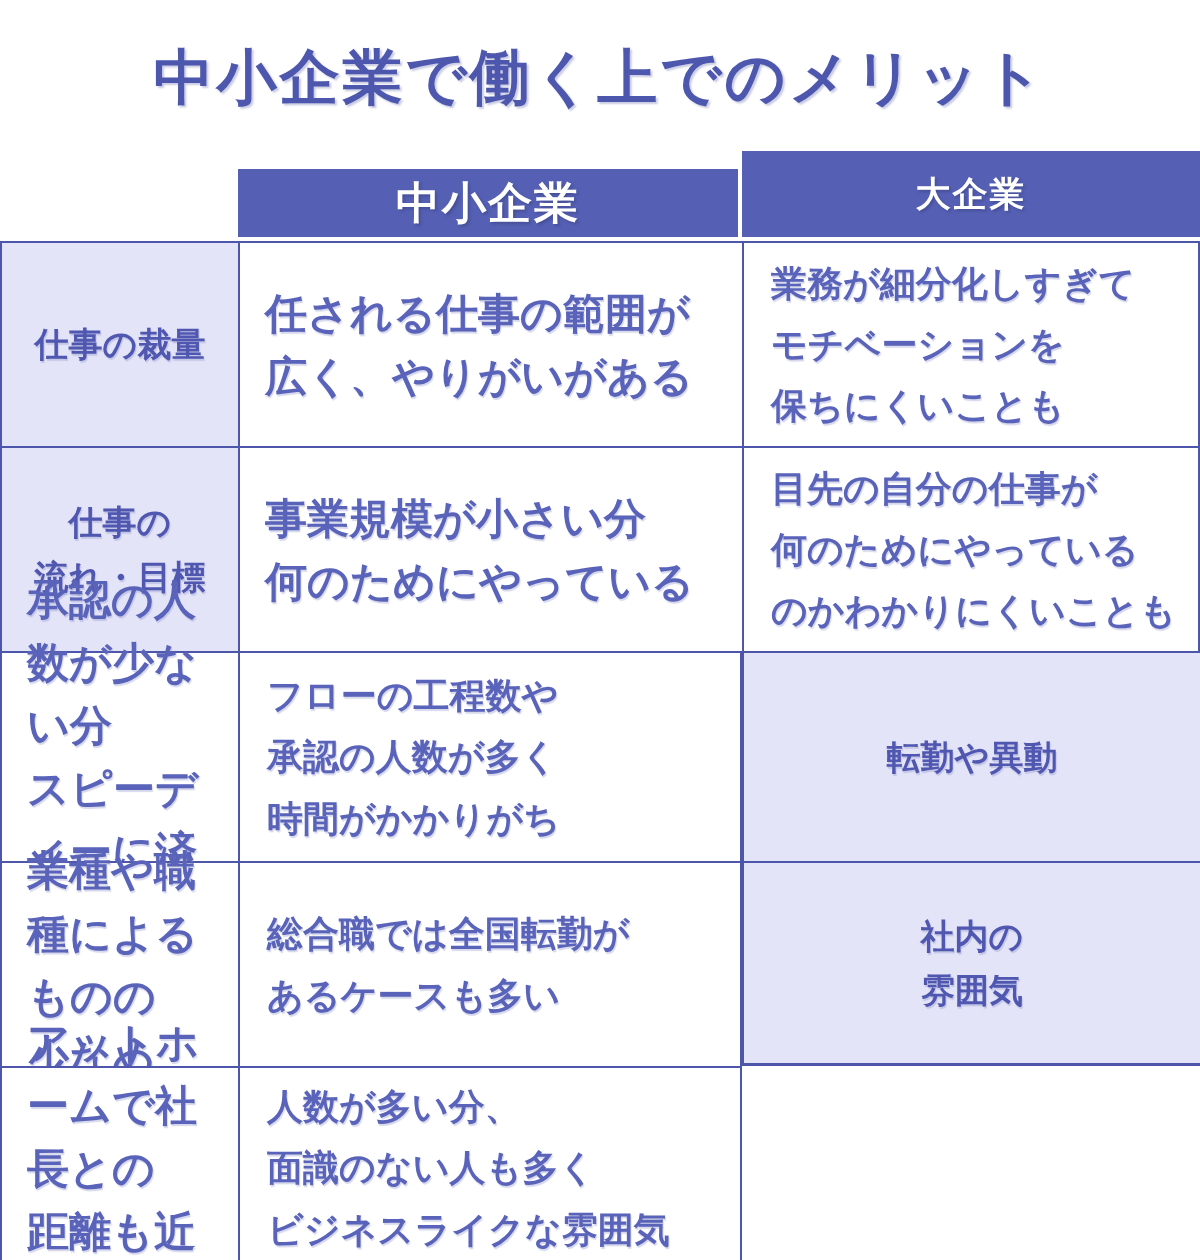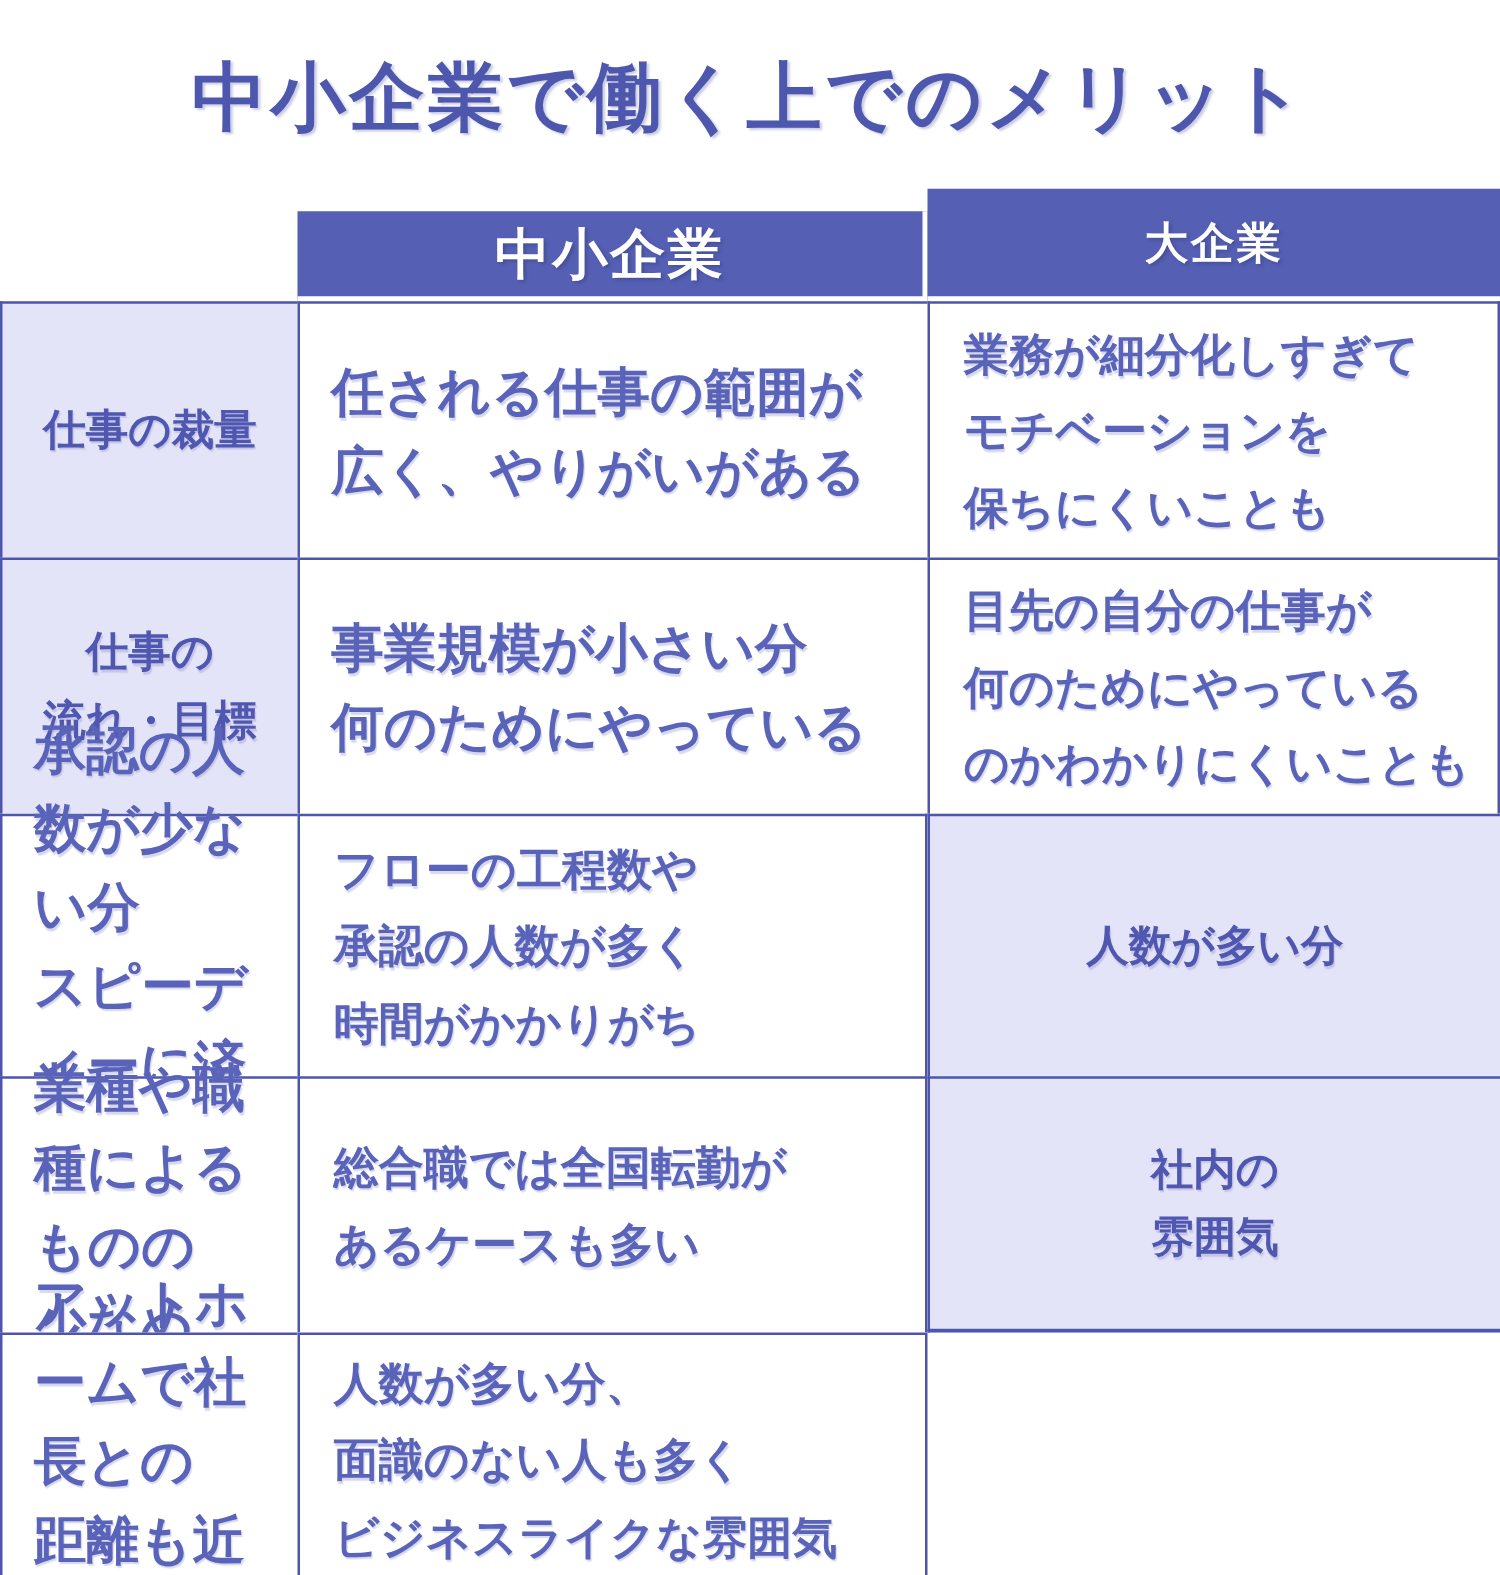--- a/index.html
+++ b/index.html
@@ -104,21 +104,21 @@
     <div class="cell body-cell large">目先の自分の仕事が
 何のためにやっている
 のかわかりにくいことも</div>
 
     <div class="cell body-cell sme">承認の人数が少ない分
 スピーディーに済む</div>
     <div class="cell body-cell large">フローの工程数や
 承認の人数が多く
 時間がかかりがち</div>
 
-    <div class="cell body-cell label">人数が多い分</div>
+    <div class="cell body-cell label">転勤や異動</div>
     <div class="cell body-cell sme">業種や職種によるものの
 少なめ</div>
     <div class="cell body-cell large">総合職では全国転勤が
 あるケースも多い</div>
 
     <div class="cell body-cell label last-row">社内の
 雰囲気</div>
     <div class="cell body-cell sme last-row">アットホームで社長との
 距離も近い</div>
     <div class="cell body-cell large last-row">人数が多い分、

